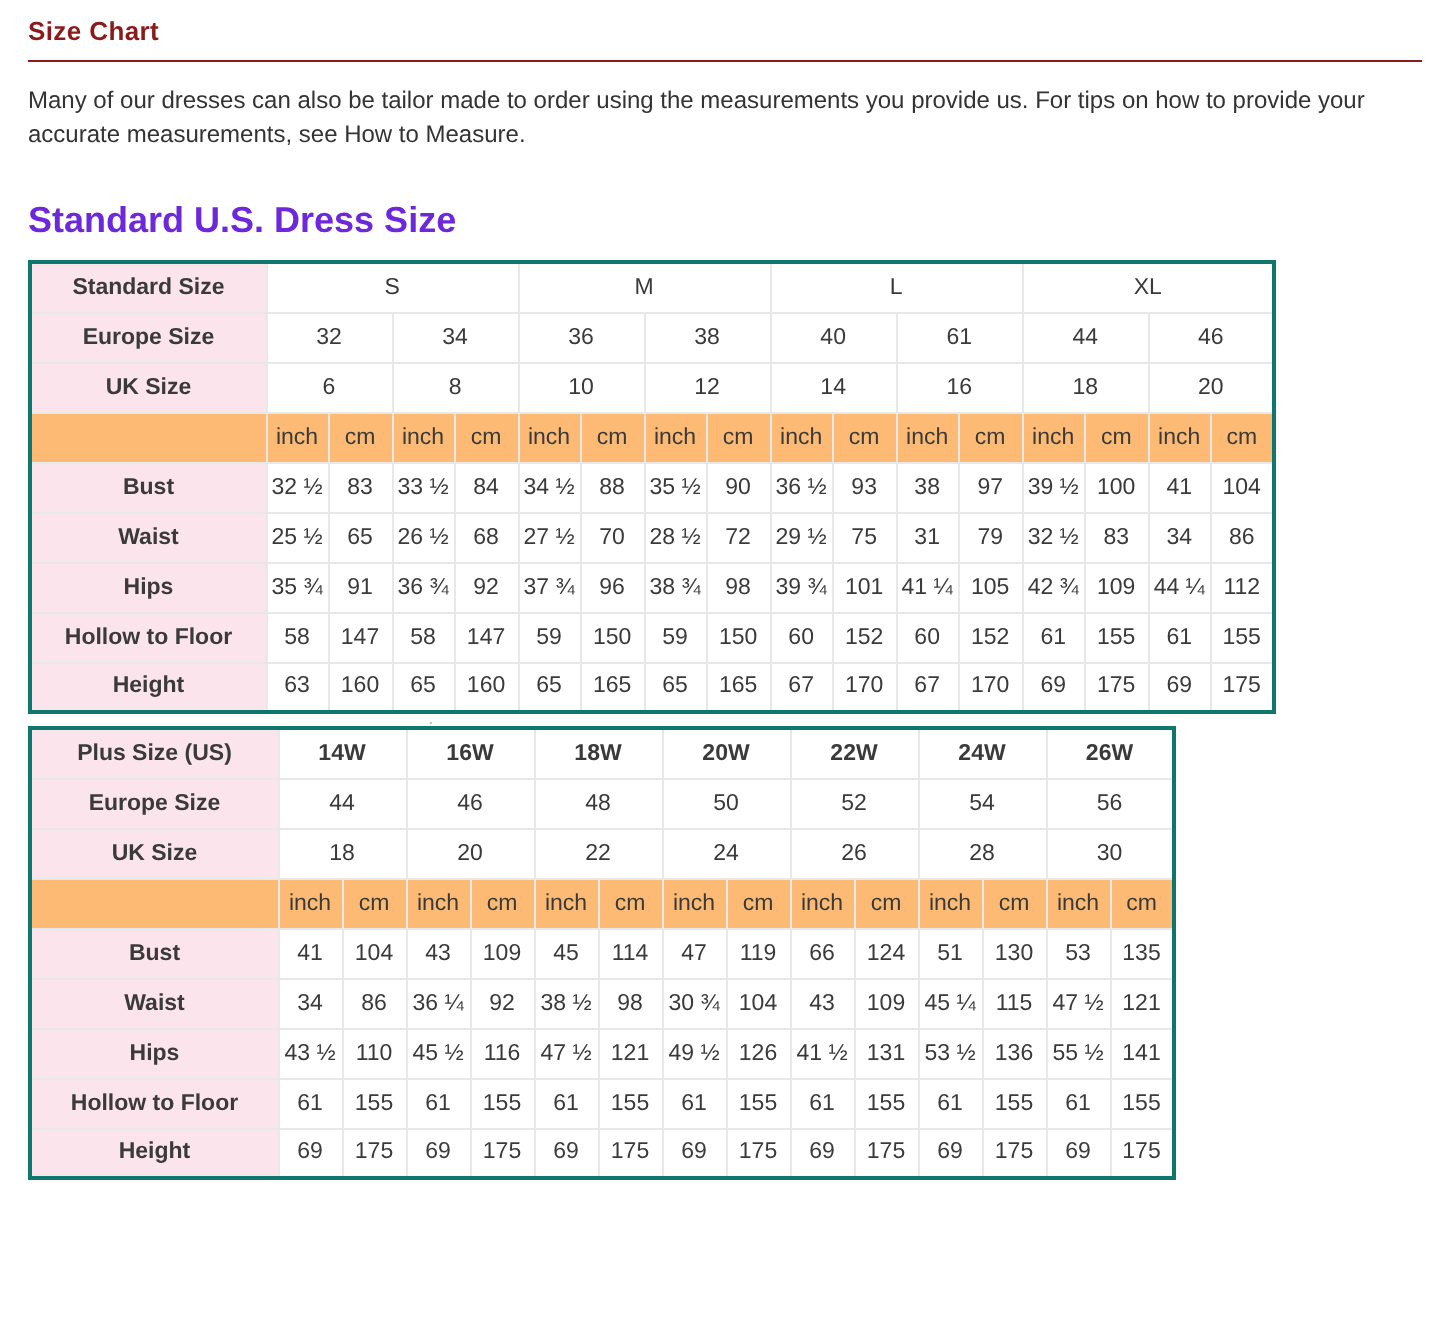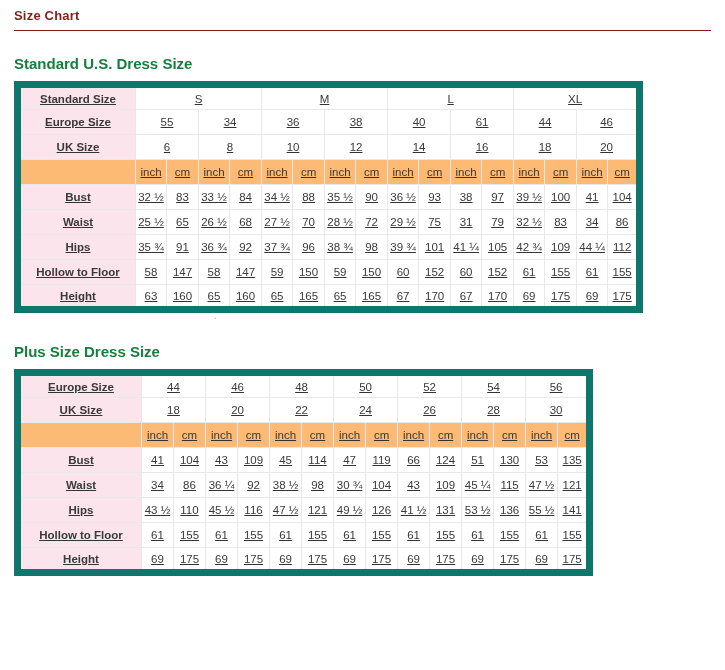--- a/index.html
+++ b/index.html
@@ -29,30 +29,29 @@
     letter-spacing: 0.2px;
   }
   .intro {
     font-size: 12px;
     color: #333333;
     line-height: 17px;
     padding: 11px 0 0 0;
     max-width: 700px;
   }
   .section-title {
-    font-size: 15px;
+    font-size: 18px;
     font-weight: bold;
-    color: #15803d;
+    color: #6d28d9;
     margin: 24px 0 9px 0;
   }
   table.size {
     border-collapse: collapse;
     table-layout: fixed;
-    border: 7px solid #0f766e;
-    text-decoration: underline;
+    border: 2px solid #0f766e;
   }
   table.size td {
     border: 1px solid #e8e8e8;
     height: 25px;
     text-align: center;
     vertical-align: middle;
     font-size: 11.5px;
     color: #3a3a3a;
     padding: 0 2px;
     box-sizing: border-box;
@@ -90,20 +89,21 @@
   table.std { width: 622px; }
   table.plus { width: 572px; }
 </style>
 </head>
 <body>
 
 <div class="page">
 
   <div class="page-title">Size Chart</div>
 
+  <div class="intro">Many of our dresses can also be tailor made to order using the measurements you provide us. For tips on how to provide your accurate measurements, see How to Measure.</div>
 
   <div class="section-title">Standard U.S. Dress Size</div>
 
   <table class="size std">
     <colgroup>
       <col style="width:118px">
       <col style="width:31px">
         <col style="width:32px">
       <col style="width:31px">
         <col style="width:32px">
@@ -123,21 +123,21 @@
     <tbody>
       <tr>
         <td class="rowhead">Standard Size</td>
         <td colspan="4">S</td>
         <td colspan="4">M</td>
         <td colspan="4">L</td>
         <td colspan="4">XL</td>
       </tr>
       <tr>
         <td class="rowhead">Europe Size</td>
-        <td colspan="2">55</td>
+        <td colspan="2">32</td>
         <td colspan="2">34</td>
         <td colspan="2">36</td>
         <td colspan="2">38</td>
         <td colspan="2">40</td>
         <td colspan="2">61</td>
         <td colspan="2">44</td>
         <td colspan="2">46</td>
       </tr>
       <tr>
         <td class="rowhead">UK Size</td>
@@ -262,41 +262,50 @@
         <td>69</td>
         <td>175</td>
         <td>69</td>
         <td>175</td>
       </tr>
     </tbody>
   </table>
 
   <div class="dot">.</div>
 
-  <div class="section-title">Plus Size Dress Size</div>
 
   <table class="size plus">
     <colgroup>
       <col style="width:124px">
       <col style="width:32px">
         <col style="width:32px">
       <col style="width:32px">
         <col style="width:32px">
       <col style="width:32px">
         <col style="width:32px">
       <col style="width:32px">
         <col style="width:32px">
       <col style="width:32px">
         <col style="width:32px">
       <col style="width:32px">
         <col style="width:32px">
       <col style="width:32px">
         <col style="width:32px">
     </colgroup>
     <tbody>
+      <tr>
+        <td class="rowhead">Plus Size (US)</td>
+        <td class="bold" colspan="2">14W</td>
+        <td class="bold" colspan="2">16W</td>
+        <td class="bold" colspan="2">18W</td>
+        <td class="bold" colspan="2">20W</td>
+        <td class="bold" colspan="2">22W</td>
+        <td class="bold" colspan="2">24W</td>
+        <td class="bold" colspan="2">26W</td>
+      </tr>
       <tr>
         <td class="rowhead">Europe Size</td>
         <td colspan="2">44</td>
         <td colspan="2">46</td>
         <td colspan="2">48</td>
         <td colspan="2">50</td>
         <td colspan="2">52</td>
         <td colspan="2">54</td>
         <td colspan="2">56</td>
       </tr>

